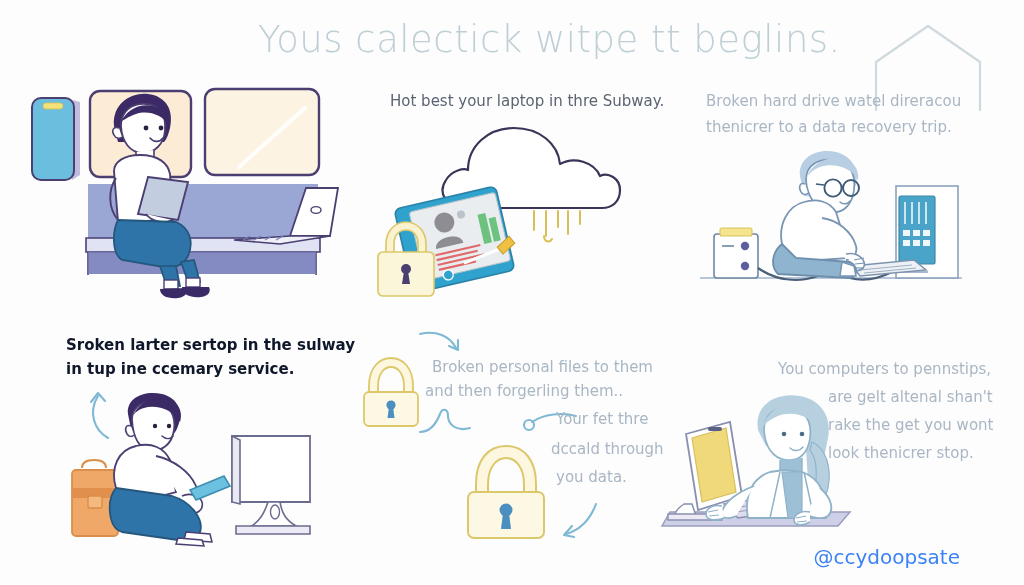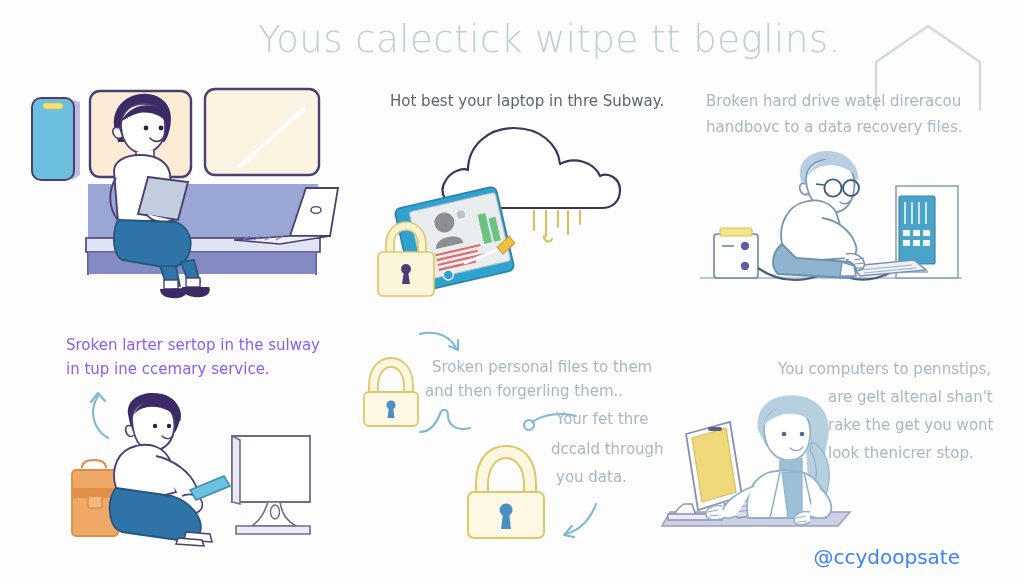--- a/index.html
+++ b/index.html
@@ -29,21 +29,21 @@
   .caption {
     font-size: 15px;
     line-height: 26px;
     color: #8e99a6;
     font-family: "DejaVu Sans", sans-serif;
     font-weight: 400;
     white-space: nowrap;
   }
   .caption.dark { color: #5b6472; }
   .caption.pale { color: #a9b6c4; }
-  .caption.gray { color: #8b5cf6; }
+  .caption.gray { color: #0f172a; font-weight: bold; }
 
   .handle {
     right: 26px; bottom: 16px;
     font-size: 20px;
     color: #3b82f6;
     font-family: "DejaVu Sans", sans-serif;
   }
 
   
   svg { display: block; overflow: visible; }
@@ -161,21 +161,21 @@
       <g>
         <path d="M18 136 C18 122 28 114 38 114 C48 114 58 122 58 136 L58 146 L50 146 L50 136 C50 126 44 122 38 122 C32 122 26 126 26 136 L26 146 L18 146 Z" fill="#fbf3d0" stroke="#dcc86a" stroke-width="1.7"></path>
         <rect x="10" y="144" width="56" height="44" rx="5" fill="#fbf5da" stroke="#dcc86a" stroke-width="1.7"></rect>
         <circle cx="38" cy="161" r="5" fill="#4b3f72"></circle>
         <path d="M36 163 L34 176 L42 176 L40 163 Z" fill="#4b3f72"></path>
       </g>
     </svg>
   </div>
 
   <div class="abs caption pale" style="left:706px; top:88px;">Broken hard drive watel direracou</div>
-  <div class="abs caption pale" style="left:706px; top:114px;">handbovc to a data recovery files.</div>
+  <div class="abs caption pale" style="left:706px; top:114px;">thenicrer to a data recovery trip.</div>
 
   <div class="abs" style="left:700px; top:140px;">
     <svg width="270" height="150" viewBox="0 0 270 150">
 
       <path d="M0 138 L262 138" stroke="#9fb5cc" stroke-width="1.6"></path>
 
       <g>
         <rect x="14" y="94" width="44" height="44" rx="3" fill="#ffffff" stroke="#6f87a3" stroke-width="1.6"></rect>
         <rect x="20" y="88" width="32" height="8" rx="2" fill="#f5e58f" stroke="#d8c35a" stroke-width="1.1"></rect>
         <path d="M22 106 H34" stroke="#6f87a3" stroke-width="1.6"></path>
@@ -332,21 +332,21 @@
 
   <div class="abs" style="left:358px; top:348px;">
     <svg width="66" height="80" viewBox="0 0 66 80">
       <path d="M11 38 C11 20 21 10 33 10 C45 10 55 20 55 38 L55 48 L46 48 L46 38 C46 26 40 19 33 19 C26 19 20 26 20 38 L20 48 L11 48 Z" fill="#fdf7e0" stroke="#dcc86a" stroke-width="1.8"></path>
       <rect x="6" y="44" width="54" height="34" rx="5" fill="#fdf8e4" stroke="#dcc86a" stroke-width="1.8"></rect>
       <circle cx="33" cy="57" r="4.6" fill="#4a8fc0"></circle>
       <path d="M31 59 L29.5 70 L36.5 70 L35 59 Z" fill="#4a8fc0"></path>
     </svg>
   </div>
 
-  <div class="abs caption pale" style="left:432px; top:354px;">Sroken personal files to them</div>
+  <div class="abs caption pale" style="left:432px; top:354px;">Broken personal files to them</div>
   <div class="abs caption pale" style="left:425px; top:378px;">and then forgerling them..</div>
 
   <div class="abs" style="left:460px; top:432px;">
     <svg width="92" height="110" viewBox="0 0 92 110">
       <path d="M16 52 C16 28 28 14 46 14 C64 14 76 28 76 52 L76 66 L64 66 L64 52 C64 36 56 26 46 26 C36 26 28 36 28 52 L28 66 L16 66 Z" fill="#fdf7e0" stroke="#dcc86a" stroke-width="2"></path>
       <rect x="8" y="60" width="76" height="46" rx="6" fill="#fdf8e4" stroke="#dcc86a" stroke-width="2"></rect>
       <circle cx="46" cy="78" r="6.5" fill="#4a8fc0"></circle>
       <path d="M43 81 L41 97 L51 97 L49 81 Z" fill="#4a8fc0"></path>
     </svg>
   </div>

